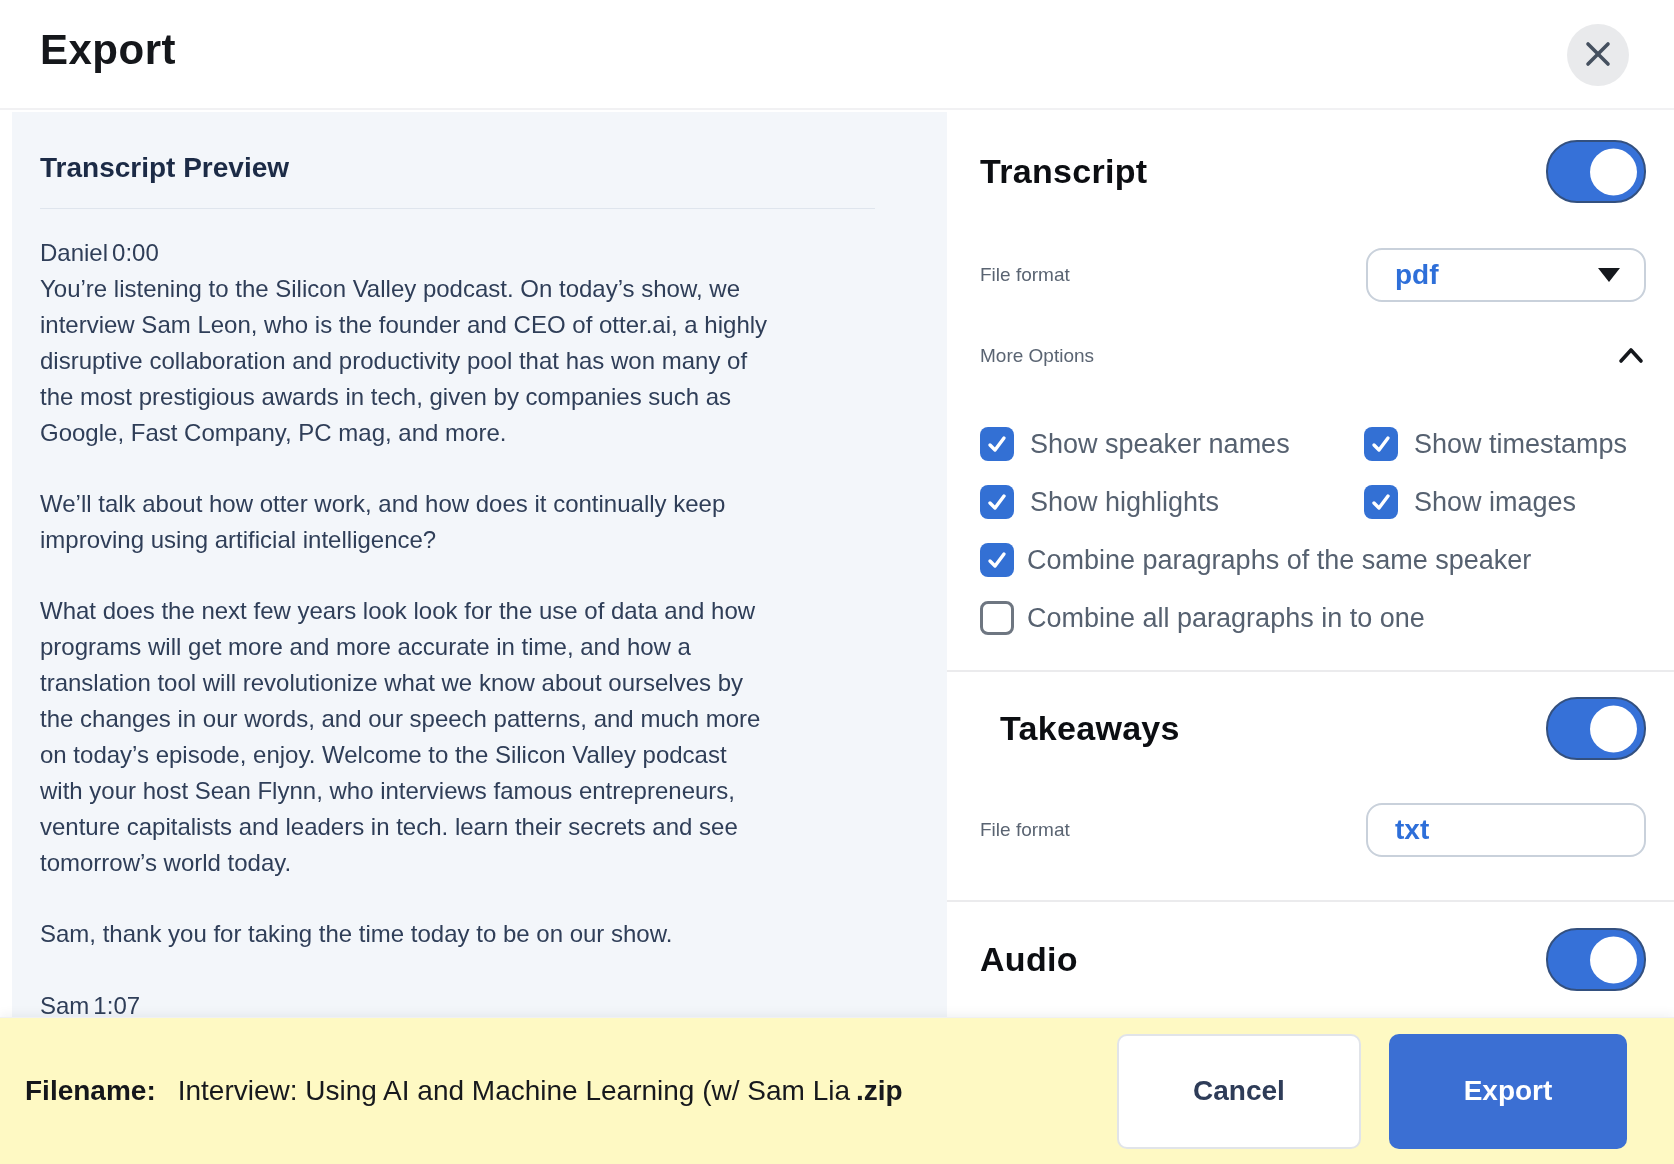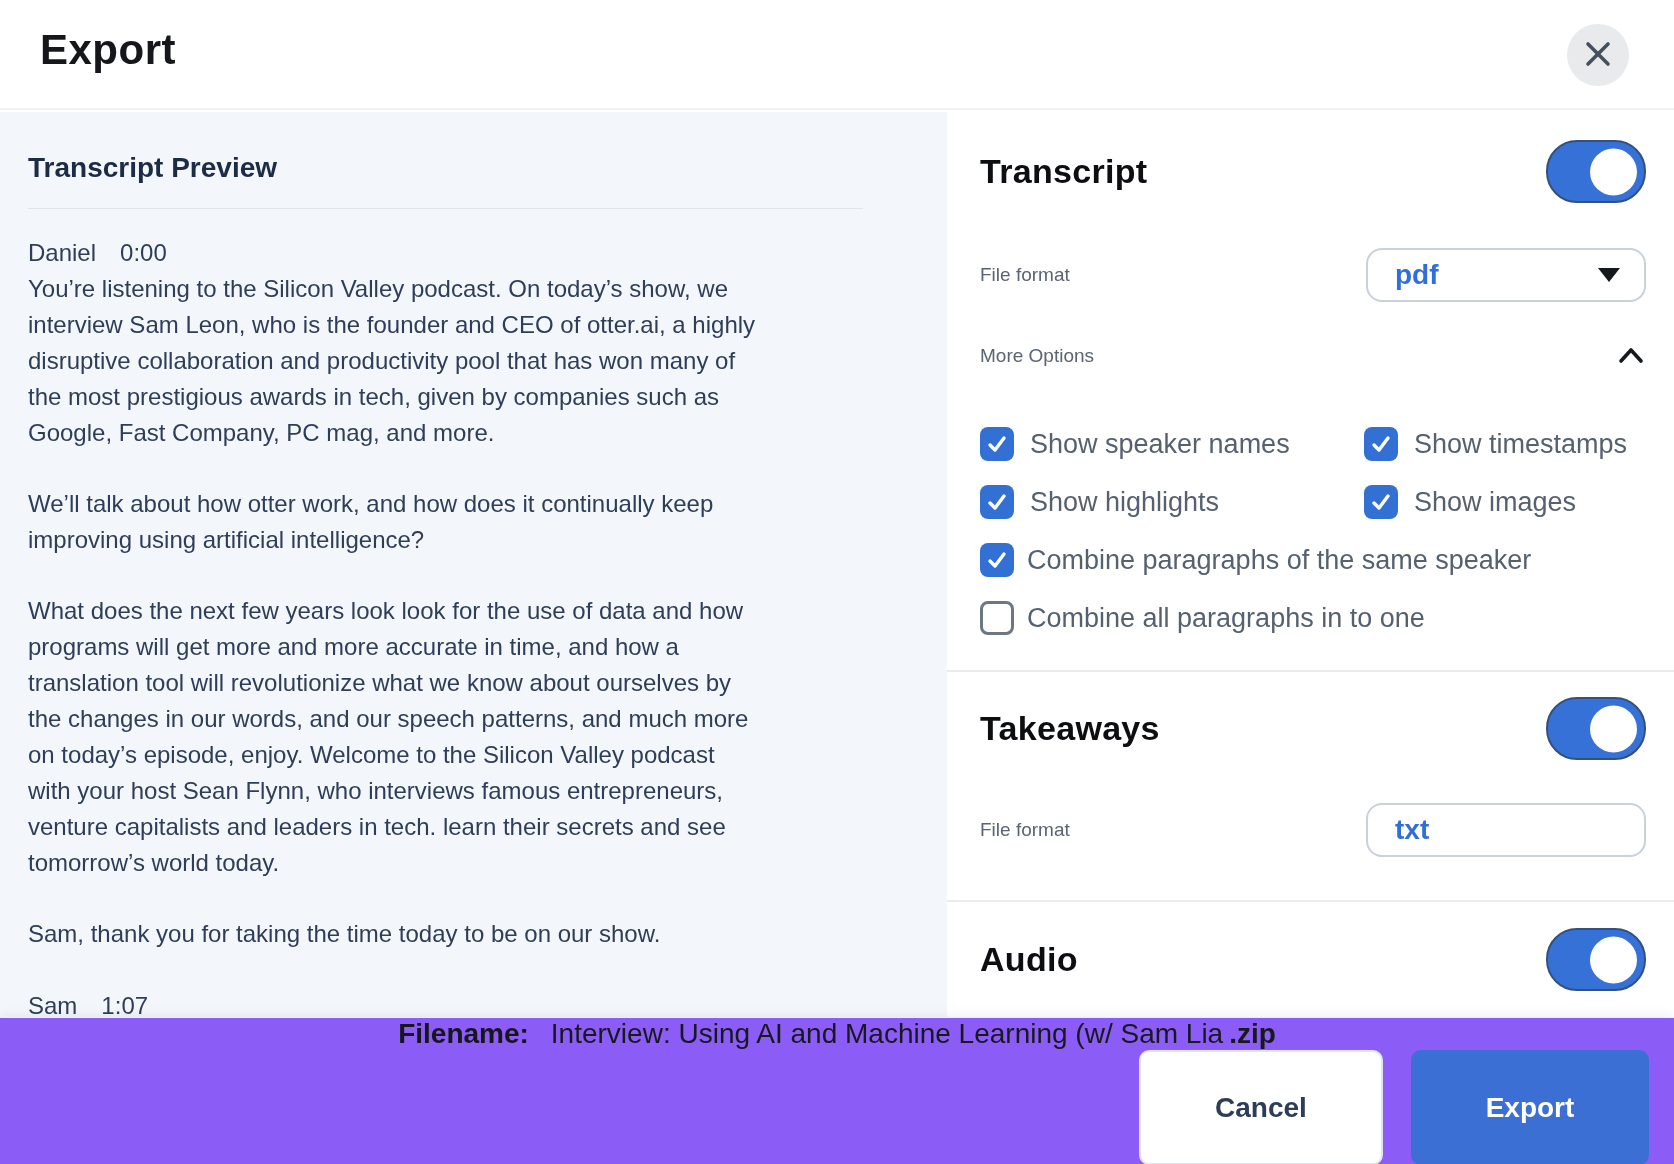--- a/index.html
+++ b/index.html
@@ -9,26 +9,26 @@
 
   
   .header { position:absolute; left:0; top:0; width:1674px; height:110px; background:#fff;
     border-bottom:2px solid #f1f1f3; }
   .header-title { position:absolute; left:40px; top:26px; font-size:42px; font-weight:700;
     color:#15171b; letter-spacing:.5px; }
   .close-btn { position:absolute; left:1567px; top:24px; width:62px; height:62px; border-radius:50%;
     background:#e9eaec; border:none; display:flex; align-items:center; justify-content:center; cursor:pointer; }
 
   
-  .preview-panel { position:absolute; left:0; top:112px; width:947px; height:905px;
+  .preview-panel { position:absolute; left:12px; top:112px; width:947px; height:905px;
     background:#f3f6fa; padding:40px 0 0 28px; overflow:hidden; }
   .preview-title { font-size:28px; font-weight:700; color:#1c2b46; }
   .preview-divider { width:835px; height:1px; background:#dfe5ed; margin-top:24px; }
   .preview-body { margin-top:26px; width:850px; font-size:24px; line-height:36px; color:#2f3e58; }
-  .speaker-row { display:flex; gap:24px; }
+  .speaker-row { display:flex; gap:4px; }
   .speaker-row .t { color:#2f3e58; }
   .preview-body p { white-space:pre-line; margin:0; }
   .preview-body p.gap { margin-top:35px; }
   .speaker-row.gap { margin-top:36px; }
 
   
   .options-panel { position:absolute; left:947px; top:112px; width:727px; height:905px;
     background:#fff; padding:0 28px 0 33px; }
   .row { display:flex; align-items:center; justify-content:space-between;text-align:center; }
   .row-section { margin-top:28px; height:63px; }
@@ -54,28 +54,28 @@
   .cb-item { display:flex; align-items:center; gap:16px; cursor:pointer; }
   .cb-item.wide { grid-column:1 / span 2;gap:13px; }
   .cb-box { width:34px; height:34px; border-radius:8px; background:#3370d4; flex:0 0 auto;
     display:flex; align-items:center; justify-content:center; }
   .cb-box.un { background:#fff; border:3px solid #6e7681; }
   .cb-label { font-size:27px; color:#566170; }
 
   .h-divider { height:2px; background:#ebebed; margin:0 -28px 0 -33px; }
   .div1 { margin-top:35px; }
   .div2 { margin-top:43px; }
-  .row-tak { margin-top:25px; height:63px; }
+  .row-tak { margin-top:25px; height:63px;margin-left:20px; }
   .row-ff2 { margin-top:43px; height:54px; }
   .row-audio { margin-top:26px; height:63px; }
 
   
-  .footer { position:absolute; left:0; top:1017px; width:1674px; height:147px; background:#8b5cf6;
+  .footer { position:absolute; left:0; top:1017px; width:1674px; height:147px; background:#fef9c3;
     box-shadow:0 -3px 10px rgba(20,30,50,.06); border-top:1px solid #f0f0f2;
-    display:flex; align-items:center; padding:0 25px 0 25px;flex-direction:column; }
+    display:flex; align-items:center; padding:0 47px 0 25px; }
   .filename-wrap { display:flex; align-items:baseline; font-size:28px; color:#17191d; }
   .filename-label { font-weight:700; color:#15171b; }
   .filename-value { margin-left:22px; font-weight:400; }
   .filename-ext { font-weight:700; margin-left:6px; }
   .footer-buttons { margin-left:auto; display:flex; gap:28px; }
   .btn { height:115px; border-radius:10px; font-size:28px; font-weight:700; cursor:pointer;
     display:flex; align-items:center; justify-content:center;
     font-family:"Liberation Sans","DejaVu Sans",sans-serif; }
   .btn-cancel { width:244px; background:#fff; border:2px solid #e1e4e9; color:#2e3c58; }
   .btn-export { width:238px; background:#3b6fd3; border:none; color:#fff; }

